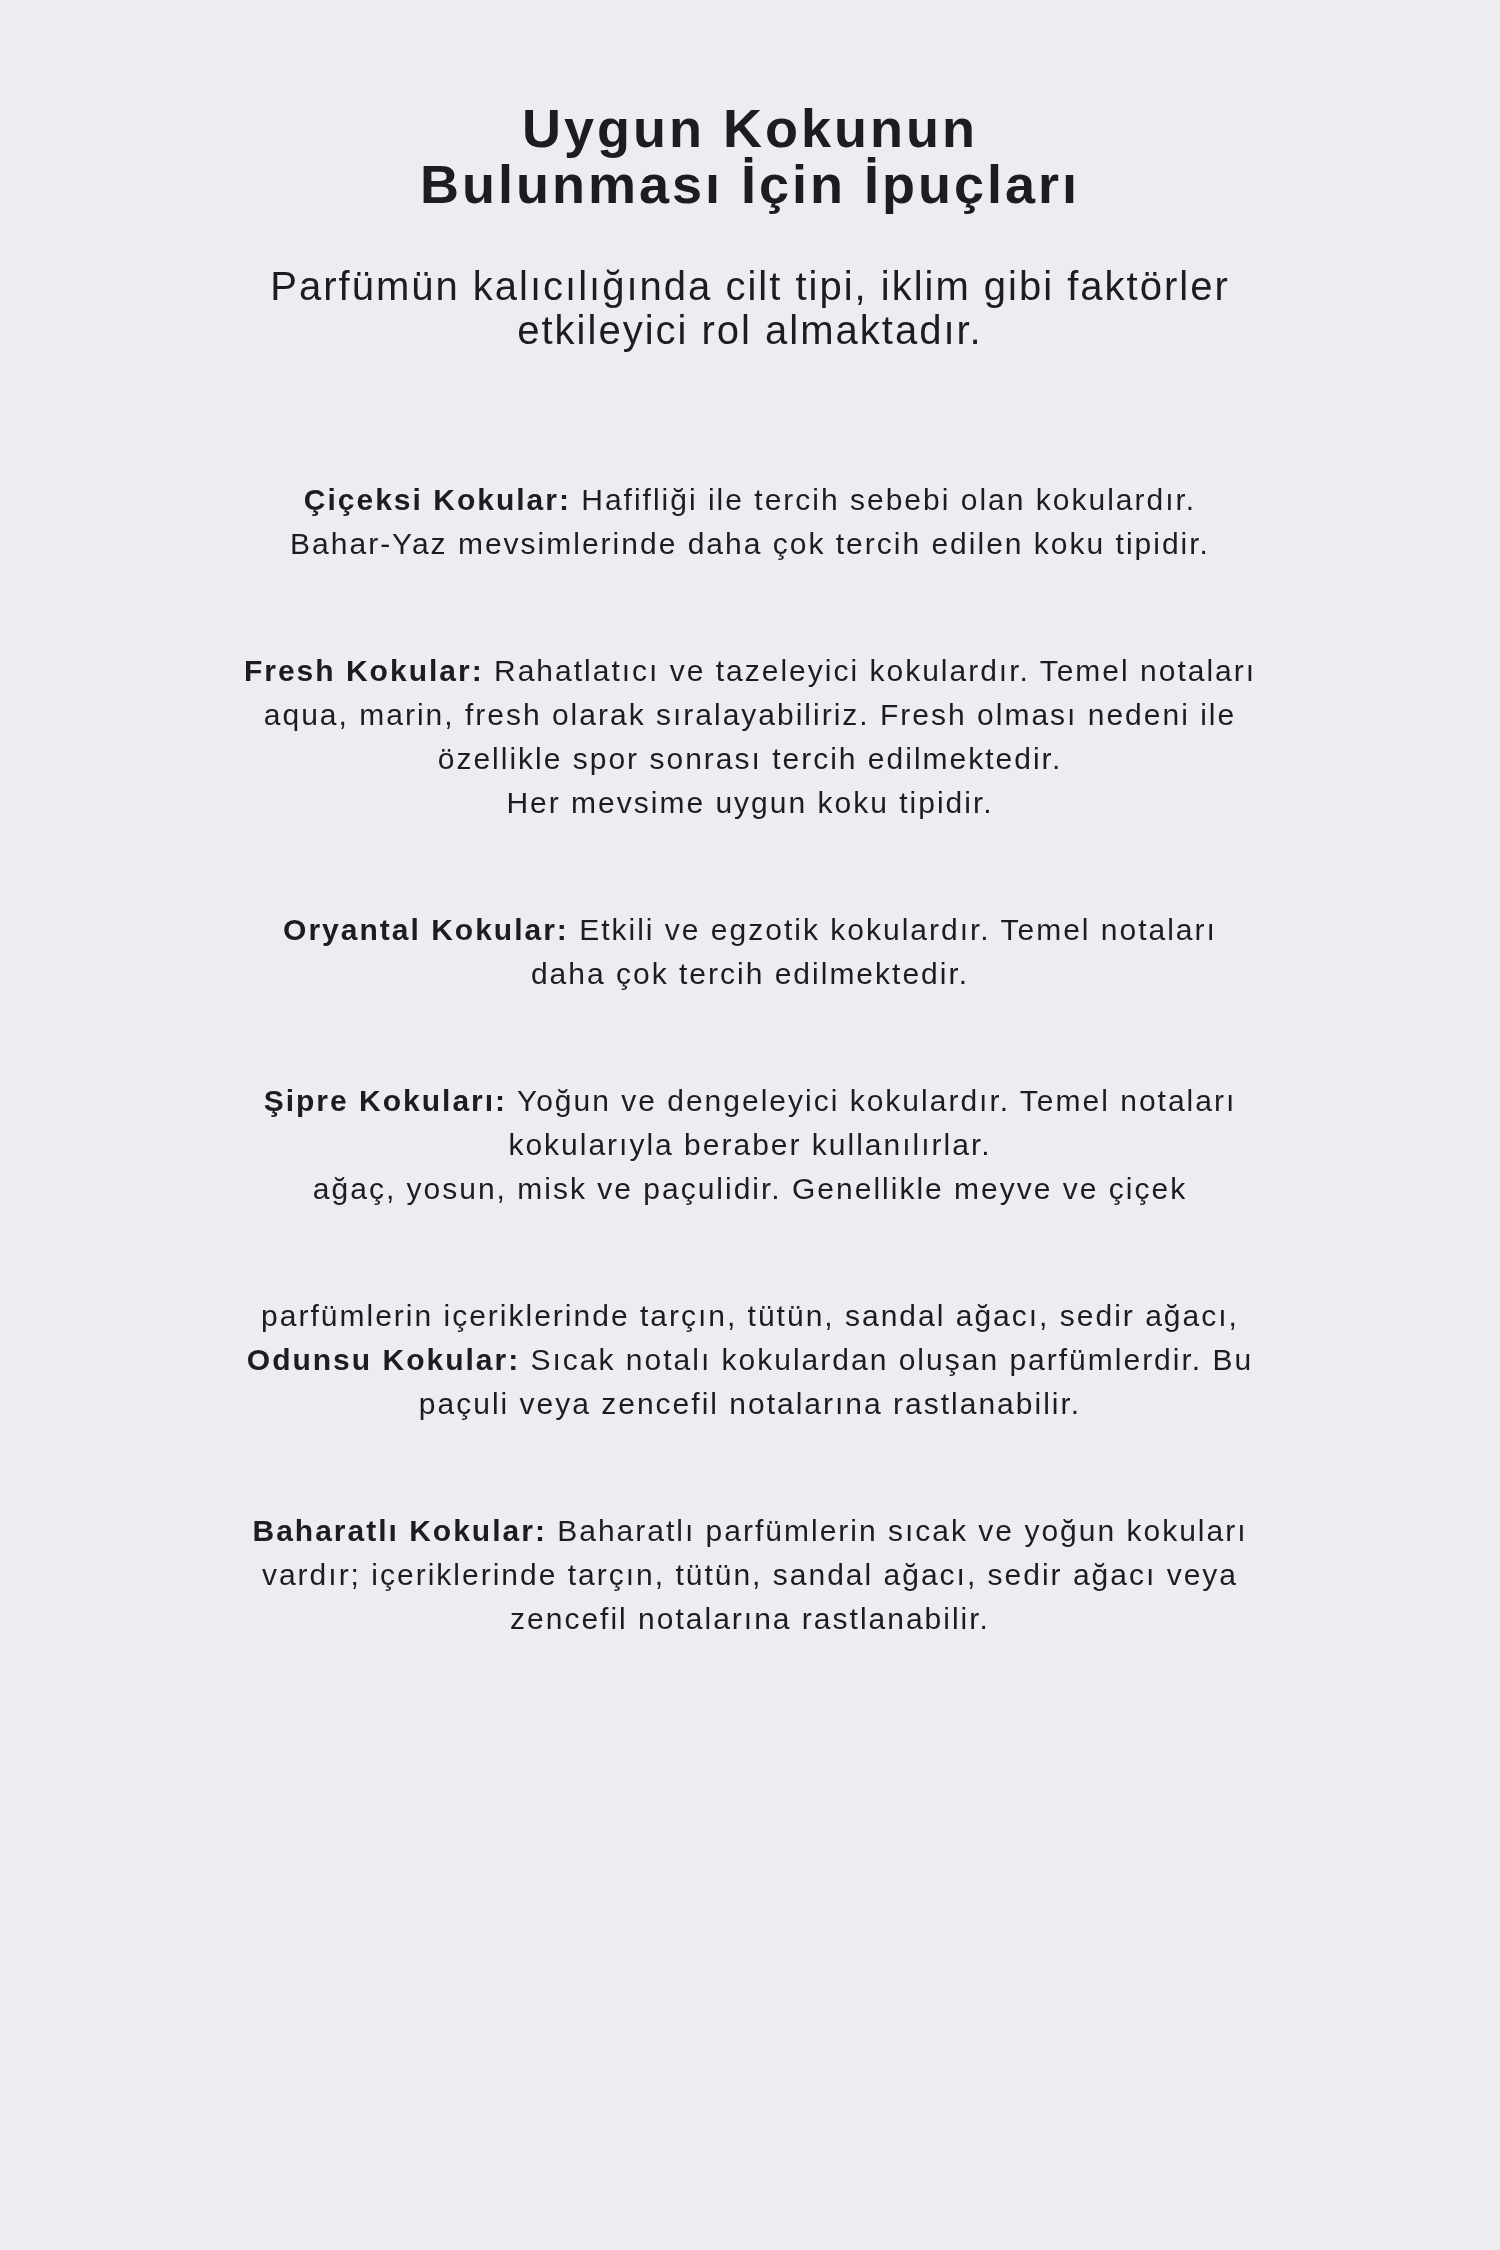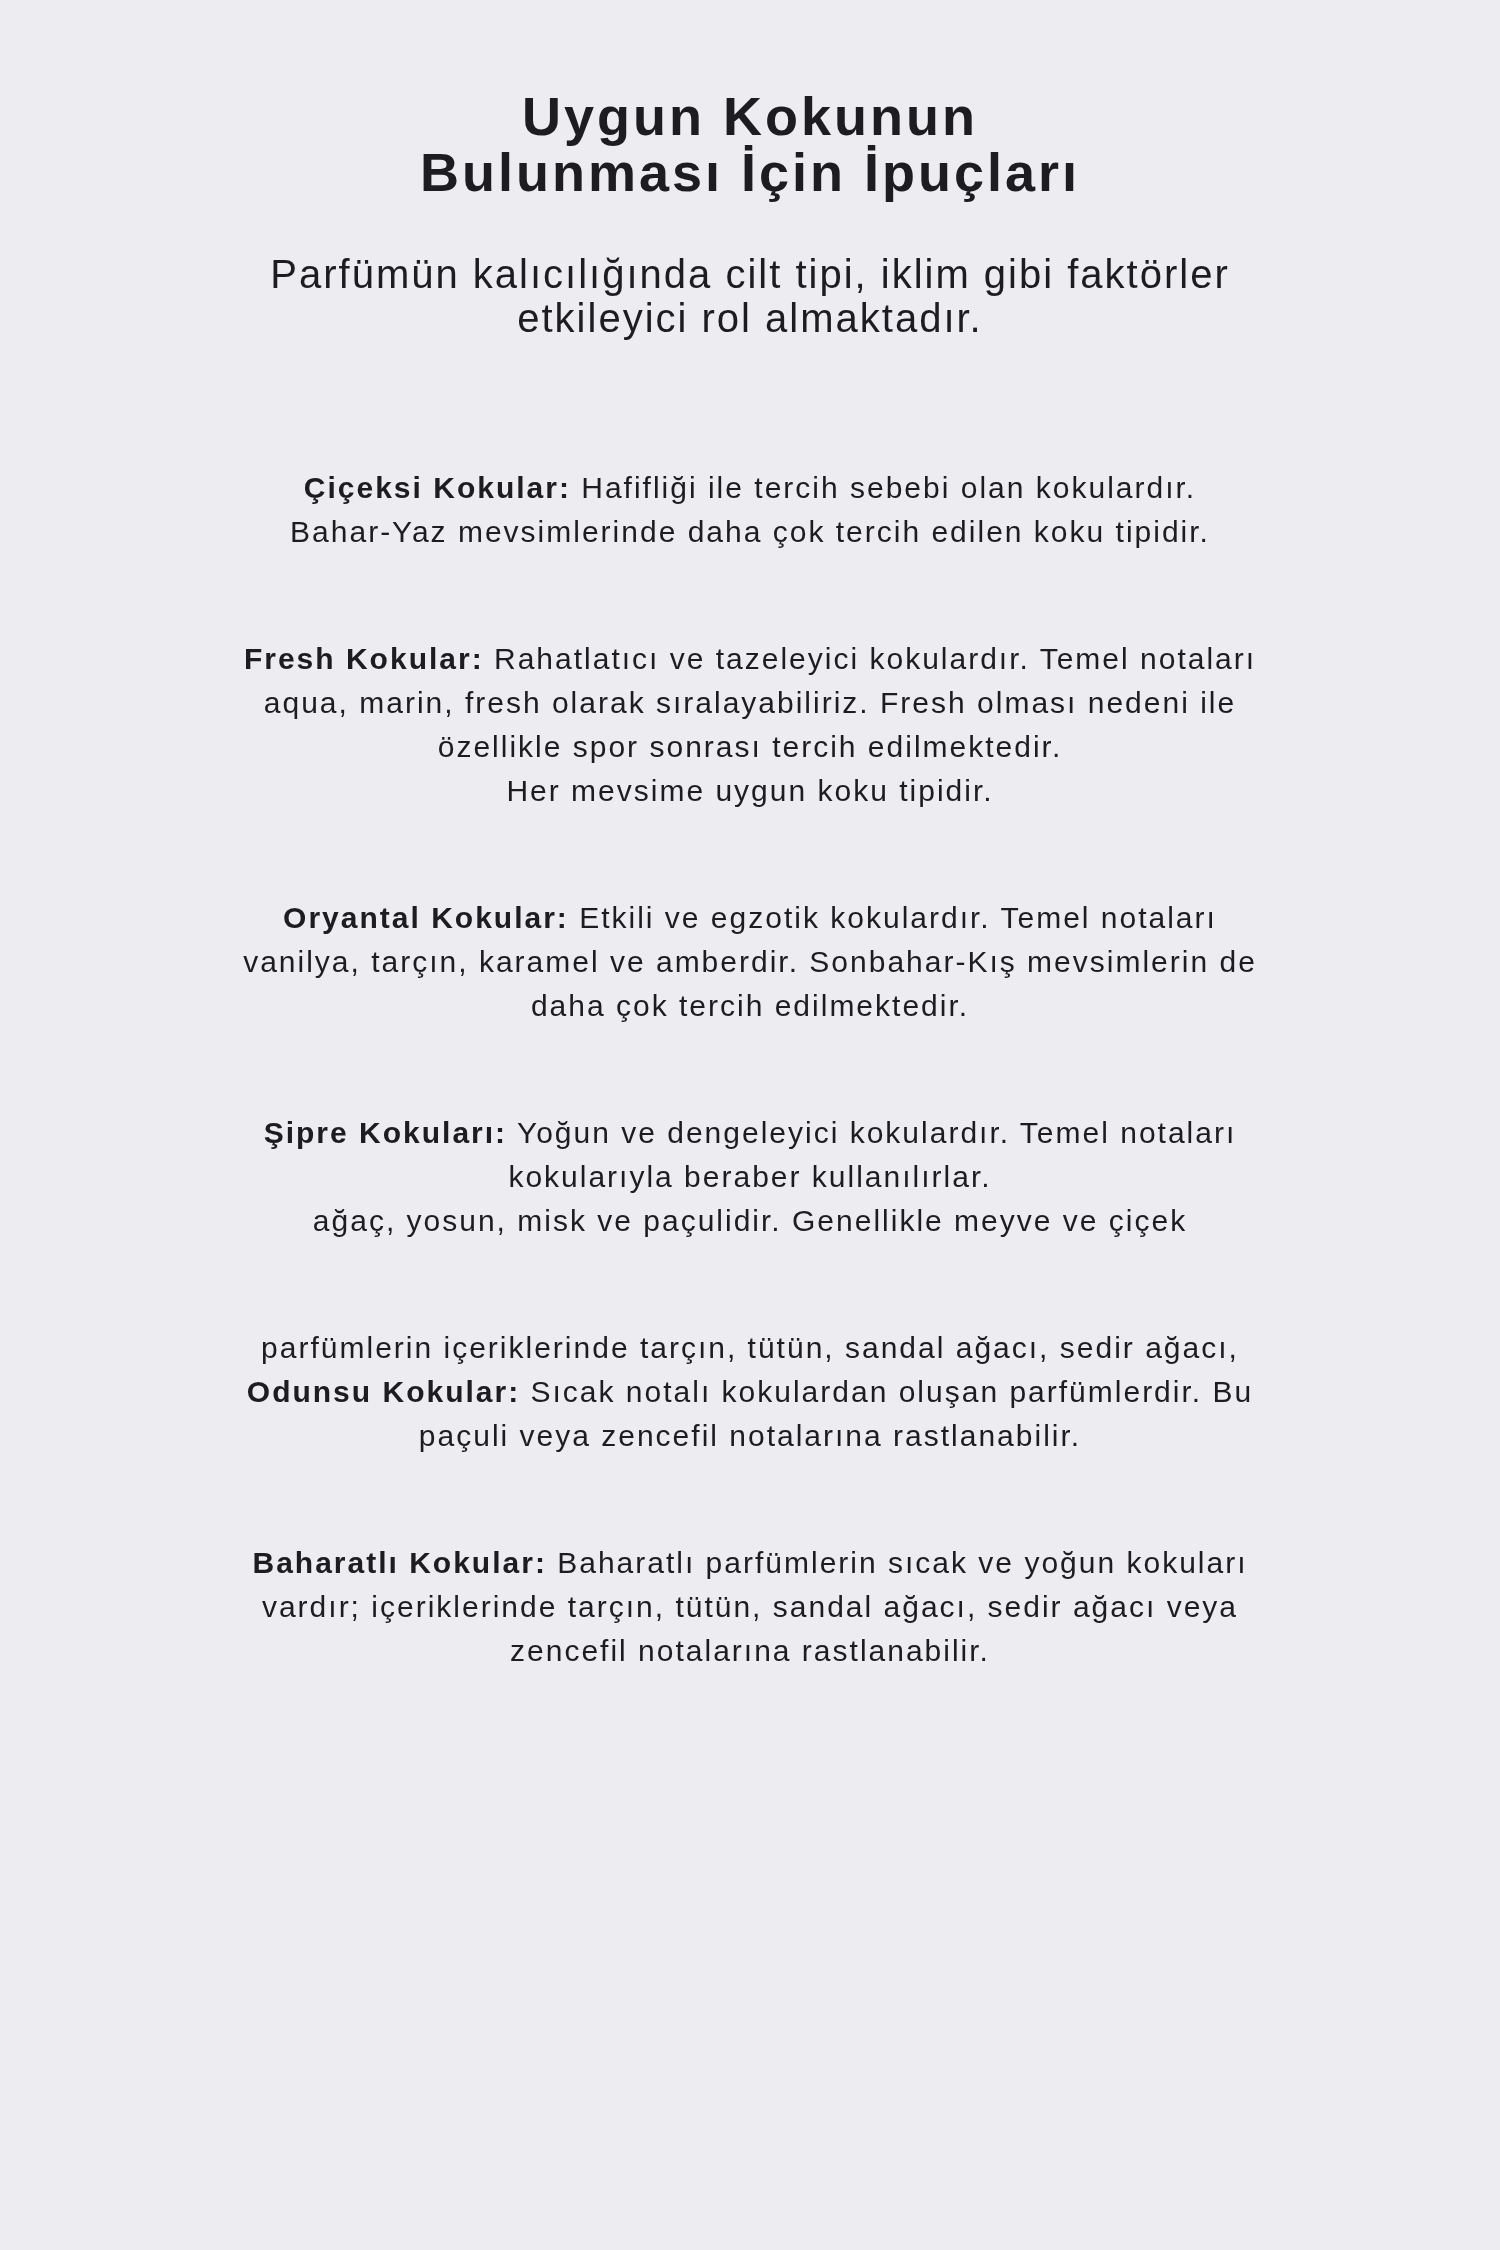--- a/index.html
+++ b/index.html
@@ -9,21 +9,21 @@
   body {
     width: 1500px;
     height: 2250px;
     background: #ececf1;
     color: #1d1d21;
     font-family: "Liberation Sans", sans-serif;
     -webkit-font-smoothing: antialiased;
   }
   .page {
     width: 1220px;
-    margin: 0 auto;
+    margin: 12px auto;
     padding-top: 88px;
     text-align: center;
   }
   .title {
     margin: 0 0 52px 0;
     font-size: 54px;
     font-weight: 700;
     line-height: 56px;
     letter-spacing: 3px;
   }
@@ -71,21 +71,20 @@
         <span class="line">Bahar-Yaz mevsimlerinde daha çok tercih edilen koku tipidir.</span>
       </p>
       <p class="section">
         <span class="line"><strong class="label">Fresh Kokular:</strong> Rahatlatıcı ve tazeleyici kokulardır. Temel notaları</span>
         <span class="line">aqua, marin, fresh olarak sıralayabiliriz. Fresh olması nedeni ile</span>
         <span class="line">özellikle spor sonrası tercih edilmektedir.</span>
         <span class="line">Her mevsime uygun koku tipidir.</span>
       </p>
       <p class="section">
         <span class="line"><strong class="label">Oryantal Kokular:</strong> Etkili ve egzotik kokulardır. Temel notaları</span>
-        <span class="line">vanilya, tarçın, karamel ve amberdir. Sonbahar-Kış mevsimlerin de</span>
         <span class="line">daha çok tercih edilmektedir.</span>
       </p>
       <p class="section">
         <span class="line"><strong class="label">Şipre Kokuları:</strong> Yoğun ve dengeleyici kokulardır. Temel notaları</span>
         <span class="line">kokularıyla beraber kullanılırlar.</span>
         <span class="line">ağaç, yosun, misk ve paçulidir. Genellikle meyve ve çiçek</span>
       </p>
       <p class="section">
         <span class="line">parfümlerin içeriklerinde tarçın, tütün, sandal ağacı, sedir ağacı,</span>
         <span class="line"><strong class="label">Odunsu Kokular:</strong> Sıcak notalı kokulardan oluşan parfümlerdir. Bu</span>

